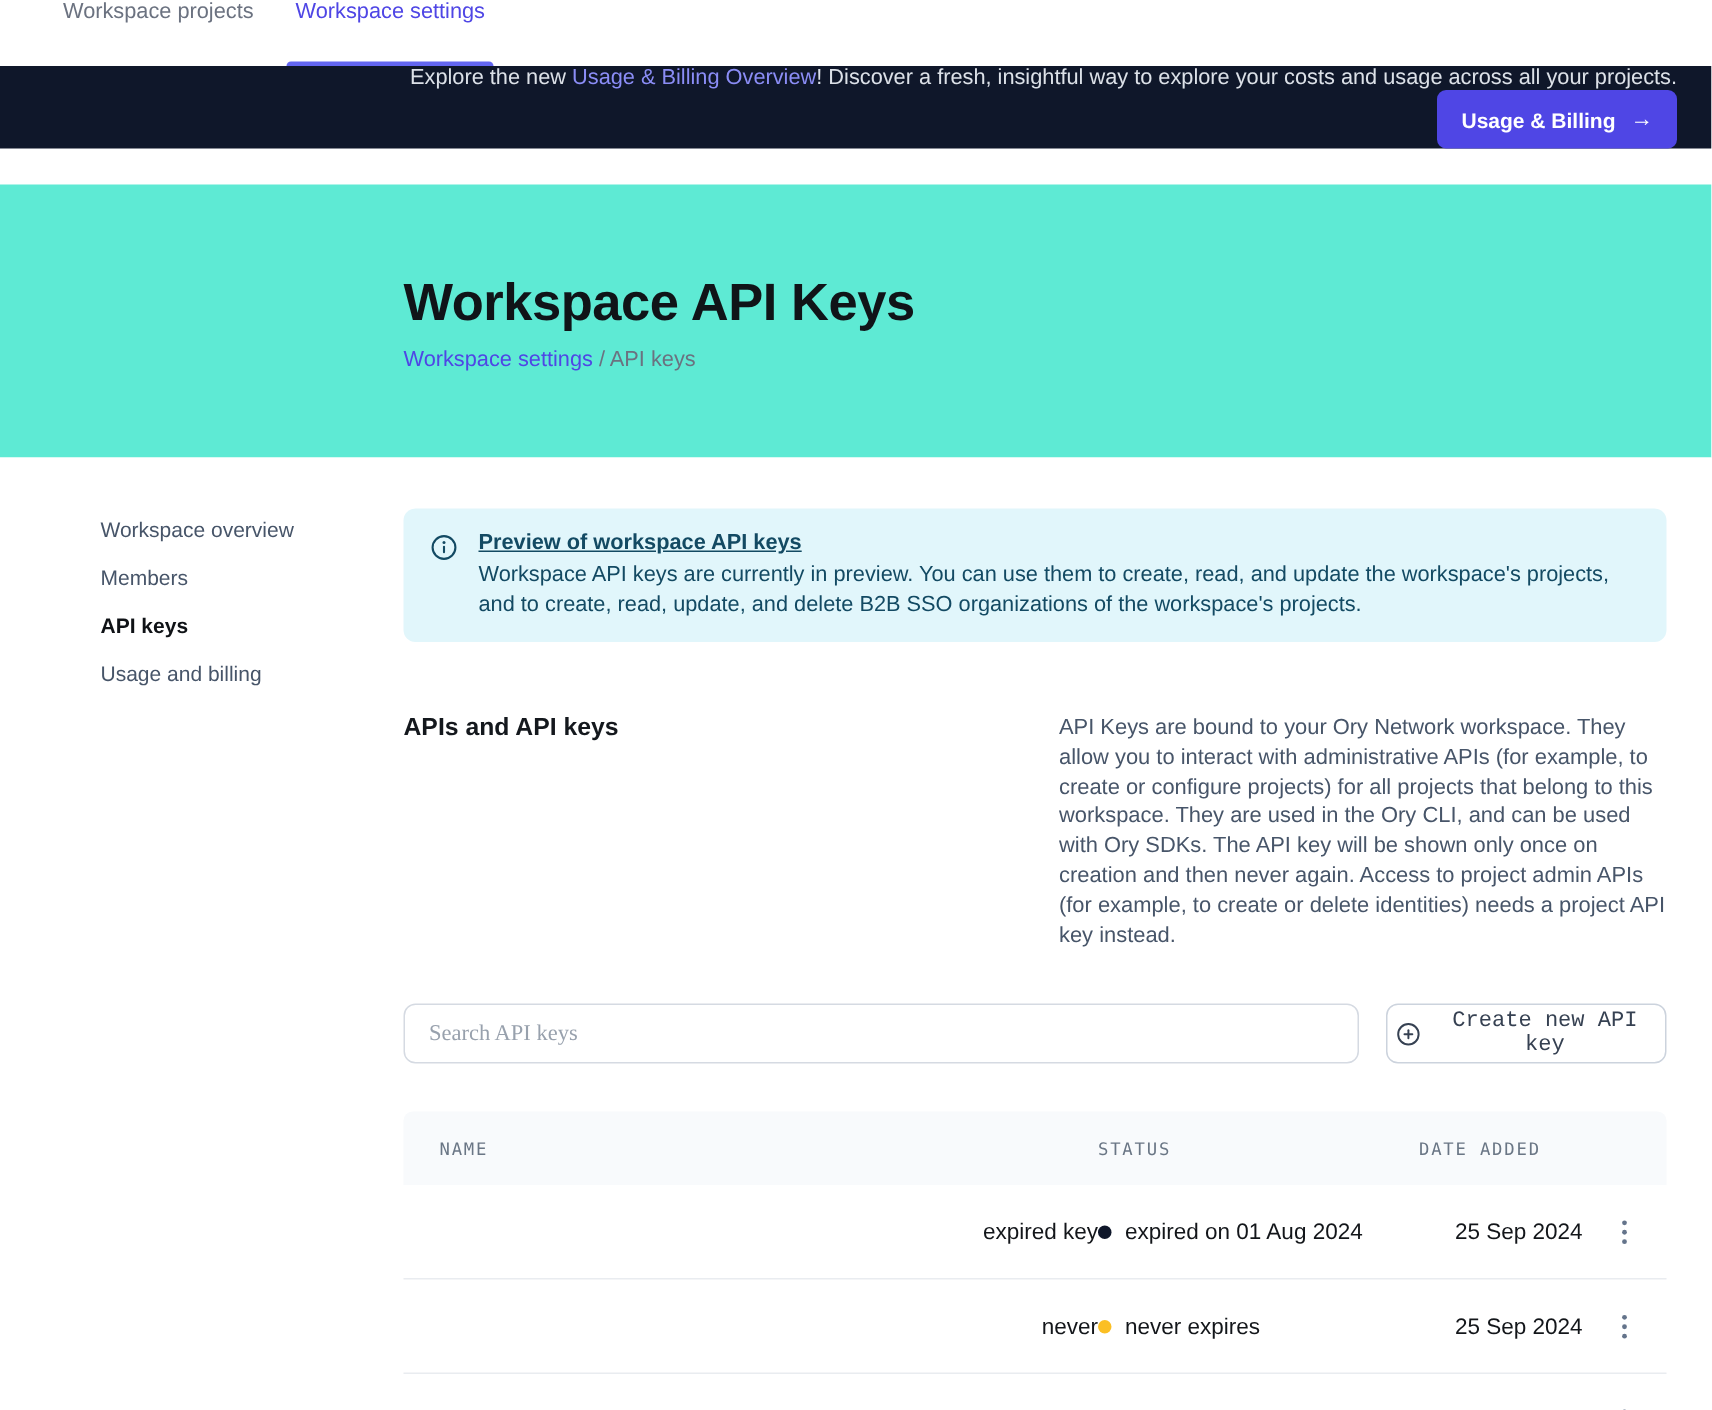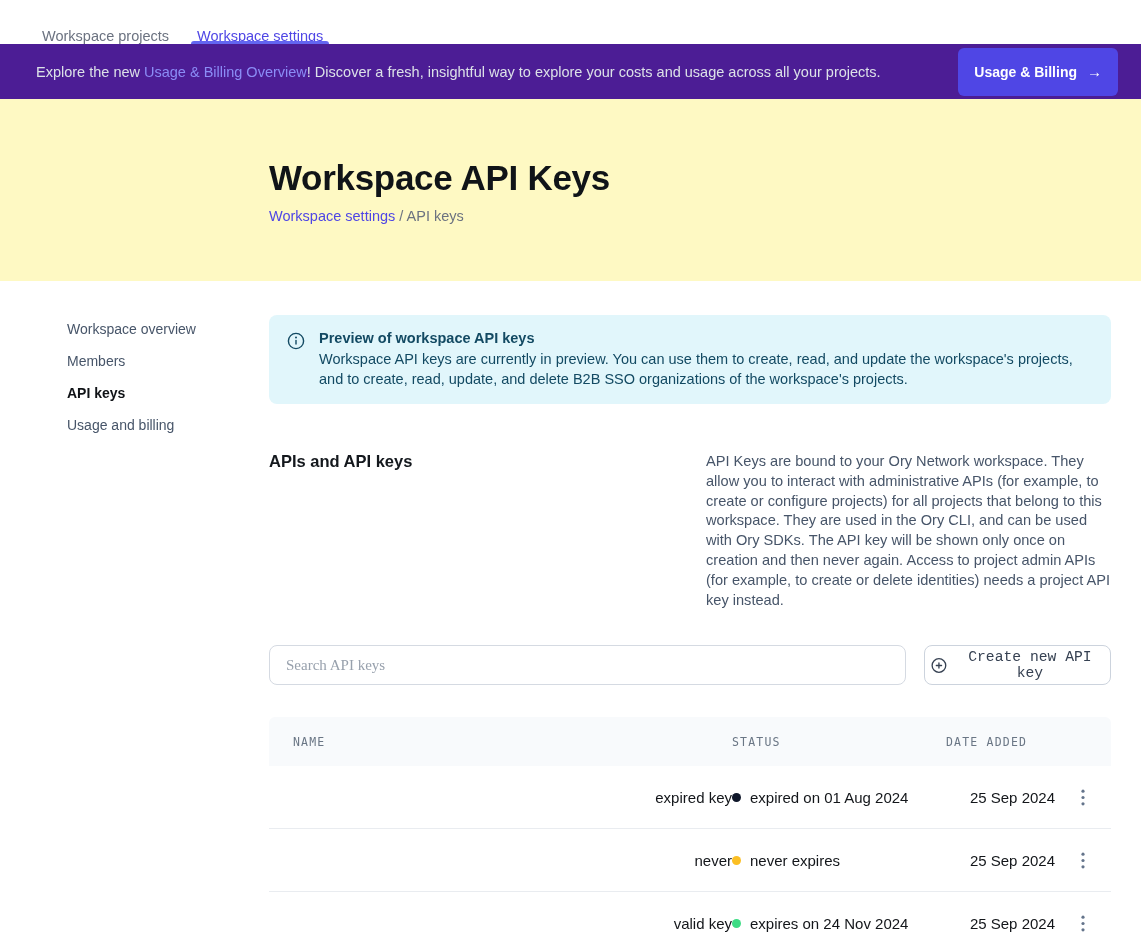--- a/index.html
+++ b/index.html
@@ -7,49 +7,49 @@
   body {
     width: 1141px; height: 940px;
     background: #ffffff;
     font-family: "Liberation Sans", sans-serif;
     overflow: hidden;
     -webkit-font-smoothing: antialiased;
   }
 
   
   .tabs-bar { height: 44px; background: #fff; display: flex; align-items: stretch; padding-left: 36px; gap: 16px; }
-  .tab { position: relative; display: flex; align-items: flex-end; padding: 0 6px; font-size: 14.5px; color: #6b7280; cursor: pointer; }
+  .tab { position: relative; display: flex; align-items: flex-start; padding: 0 6px; font-size: 14.5px; color: #6b7280; cursor: pointer; }
   .tab.active { color: #4f46e5; font-weight: 500; }
   .tab-underline { position: absolute; left: 0; right: 0; bottom: 0; height: 3px; background: #6366f1; border-radius: 3px 3px 0 0; }
 
   
-  .banner { height: 55px; background: #4c1d95; display: flex; align-items: center; padding: 0 23px 0 36px; }
+  .banner { height: 55px; background: #0f172a; display: flex; align-items: flex-end; padding: 0 23px 0 36px; flex-direction: column; }
   .banner-text { flex: 1; font-size: 14.5px; color: #dce1e8; }
   .banner-link { color: #8b8df6; cursor: pointer; }
   .banner-btn { height: 48px; padding: 0 16px; background: #4f46e5; border: none; border-radius: 6px;
     color: #fff; font-size: 14px; font-weight: 600; font-family: inherit; display: flex; align-items: center; gap: 10px; cursor: pointer; }
   .banner-btn .arrow { font-size: 15px; font-weight: 400; }
 
   
-  .hero { height: 182px; background: #fef9c3; padding: 59px 0 0 269px; }
+  .hero { height: 182px; background: #5eead4; padding: 59px 0 0 269px; margin-top: 24px; }
   .hero h1 { margin: 0; font-size: 35px; font-weight: 700; letter-spacing: -0.3px; color: #101418; }
   .breadcrumb { margin-top: 10px; font-size: 14.5px; color: #6b7280; }
   .breadcrumb .bc-link { color: #4f46e5; font-weight: 500; cursor: pointer; }
 
   
   .content { display: flex; background: #fff; }
   .sidebar { width: 269px; padding: 39px 0 0 29px; flex-shrink: 0; }
   .side-item { font-size: 14px; line-height: 18px; color: #475569; margin-bottom: 14px; cursor: pointer; margin-left: 38px; }
   .side-item.active { color: #0f1216; font-weight: 700; }
   .main { width: 842px; padding-top: 34px; }
 
   
   .alert { background: #e1f6fb; border-radius: 8px; padding: 15px 24px 15px 18px; display: flex; gap: 14px; color: #134a63; }
   .alert-icon { flex-shrink: 0; margin-top: 2px; }
-  .alert-title { font-size: 14.5px; font-weight: 700; margin-bottom: 4px; }
+  .alert-title { font-size: 14.5px; font-weight: 700; margin-bottom: 4px; text-decoration: underline; }
   .alert-body { font-size: 14.5px; line-height: 19.5px; }
 
   
   .section { display: flex; margin-top: 48px; }
   .section-heading { width: 437px; font-size: 16.5px; font-weight: 700; color: #14181d; }
   .section-desc { width: 405px; font-size: 14.6px; line-height: 19.8px; color: #475569; }
 
   
   .controls { display: flex; gap: 18px; margin-top: 35px; }
   .search-input { width: 637px; height: 40px; border: 1px solid #d5dae2; border-radius: 8px; padding: 0 16px;

